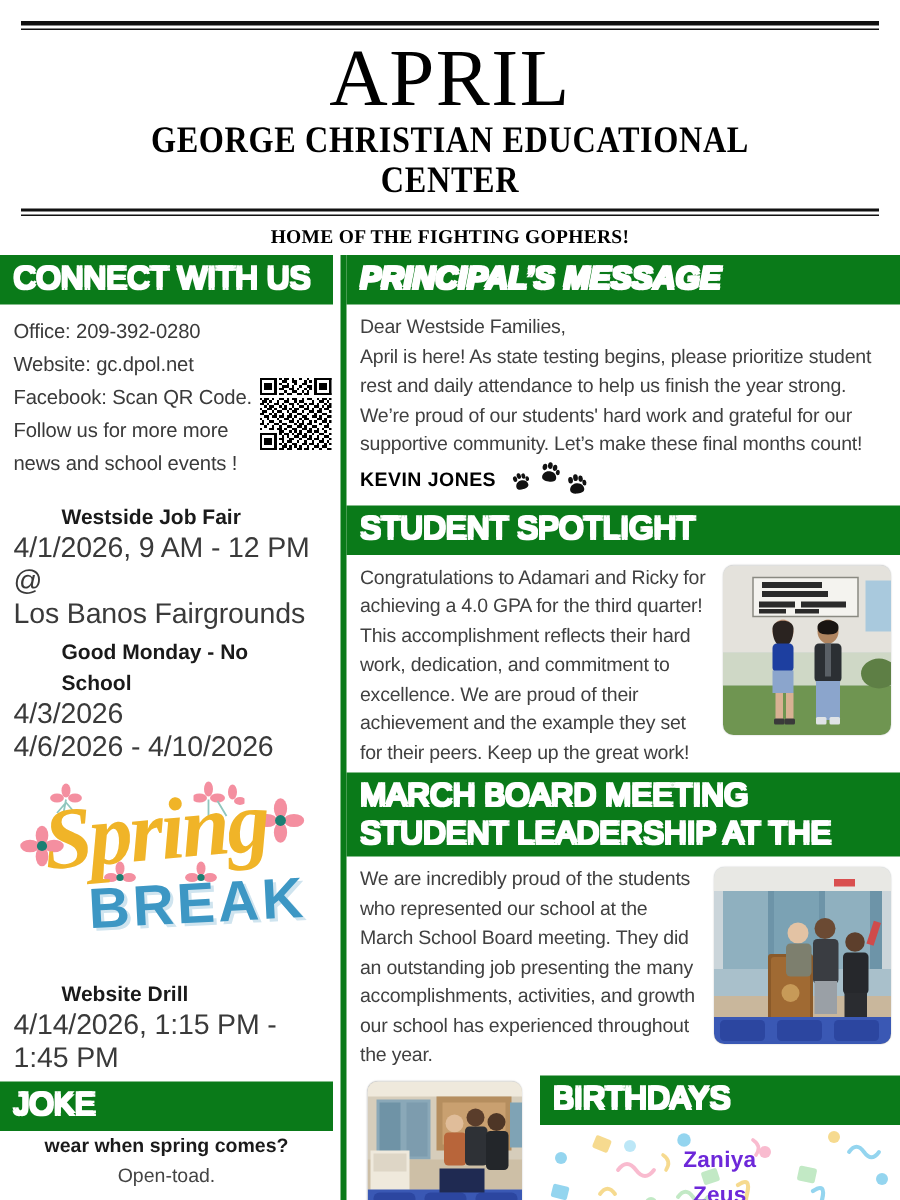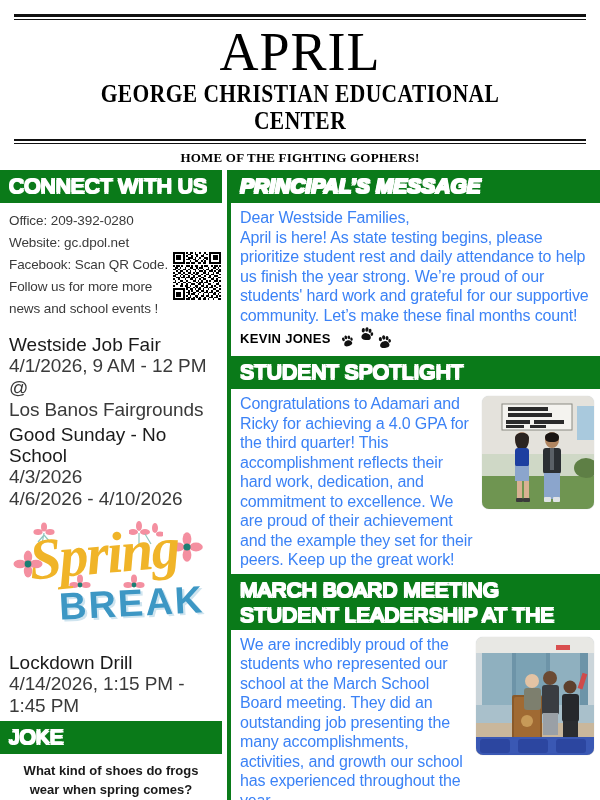--- a/index.html
+++ b/index.html
@@ -128,25 +128,26 @@
   .contact-wrap { position: relative; }
   .qr {
     position: absolute;
     right: 1px;
     top: 49px;
     width: 48px;
     height: 48px;
   }
 
   .event-name {
-    font-size: 19px;
-    font-weight: normal;
+    font-size: 14px;
+    font-weight: bold;
     line-height: 21px;
     color: #1a1a1a;
     margin-top: 3px;
+    margin-left: 32px;
   }
   .event-detail {
     font-size: 19px;
     line-height: 22px;
     color: #3a3a3a;
     letter-spacing: -0.1px;
   }
 
   
   .spring-art {
@@ -196,23 +197,23 @@
     font-size: 13px;
     line-height: 19px;
     text-align: center;
     color: #444;
     padding-top: 1px;
   }
 
   
   .rbody { padding: 5px 6px 4px 9px; }
   .para {
-    font-size: 16px;
+    font-size: 13px;
     line-height: 19.5px;
-    color: #3b82f6;
+    color: #404040;
     letter-spacing: -0.15px;
   }
   .signature {
     font-size: 13px;
     font-weight: bold;
     color: #000;
     letter-spacing: 0.3px;
     display: inline-block;
   }
   .paw-row {
@@ -529,21 +530,21 @@
 
       <div class="lbody">
 
         <div>
           <div class="event-name">Westside Job Fair</div>
           <div class="event-detail">4/1/2026, 9 AM - 12 PM @</div>
           <div class="event-detail">Los Banos Fairgrounds</div>
         </div>
 
         <div>
-          <div class="event-name">Good Sunday - No School</div>
+          <div class="event-name">Good Monday - No School</div>
           <div class="event-detail">4/3/2026</div>
         </div>
 
         <div>
           <div class="event-detail">4/6/2026 - 4/10/2026</div>
         </div>
 
         <div class="spring-art">
           <div class="flower" style="left:2px; top:34px;">
             <svg width="30" height="30" viewBox="0 0 30 30">
@@ -607,28 +608,27 @@
                 <ellipse cx="17" cy="11" rx="4.6" ry="3"></ellipse>
               </g>
               <circle cx="11" cy="11" r="2.4" fill="#1b7f73"></circle>
             </svg>
           </div>
           <div class="sb-spring">Spring</div>
           <div class="sb-break">BREAK</div>
         </div>
 
         <div>
-          <div class="event-name">Lockdown Drill</div>
+          <div class="event-name">Website Drill</div>
           <div class="event-detail">4/14/2026, 1:15 PM - 1:45 PM</div>
         </div>
       </div>
 
       <div class="sec-head">JOKE</div>
       <div>
-        <div class="joke-q">What kind of shoes do frogs</div>
         <div class="joke-q" style="padding-top:0">wear when spring comes?</div>
         <div class="joke-a">Open-toad.</div>
       </div>
     </div>
 
     <div class="col-gap"></div>
 
     <div class="col-right">
 
       <div class="sec-head italic">PRINCIPAL’S MESSAGE</div>

